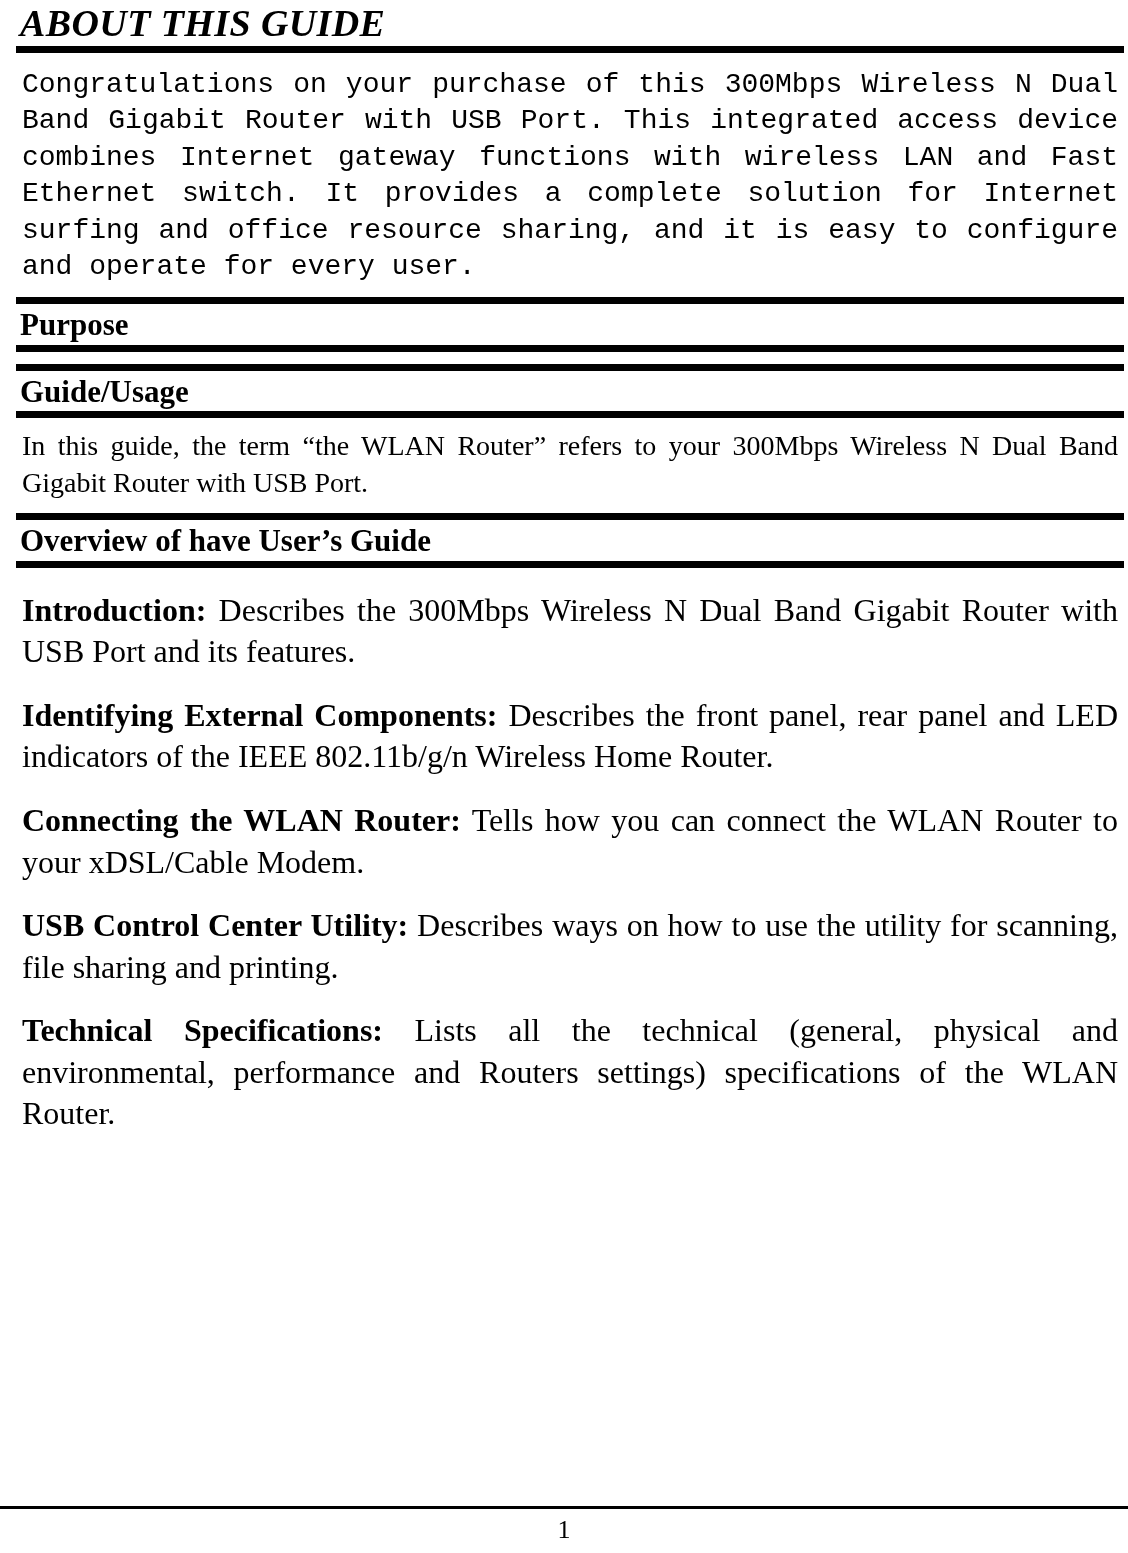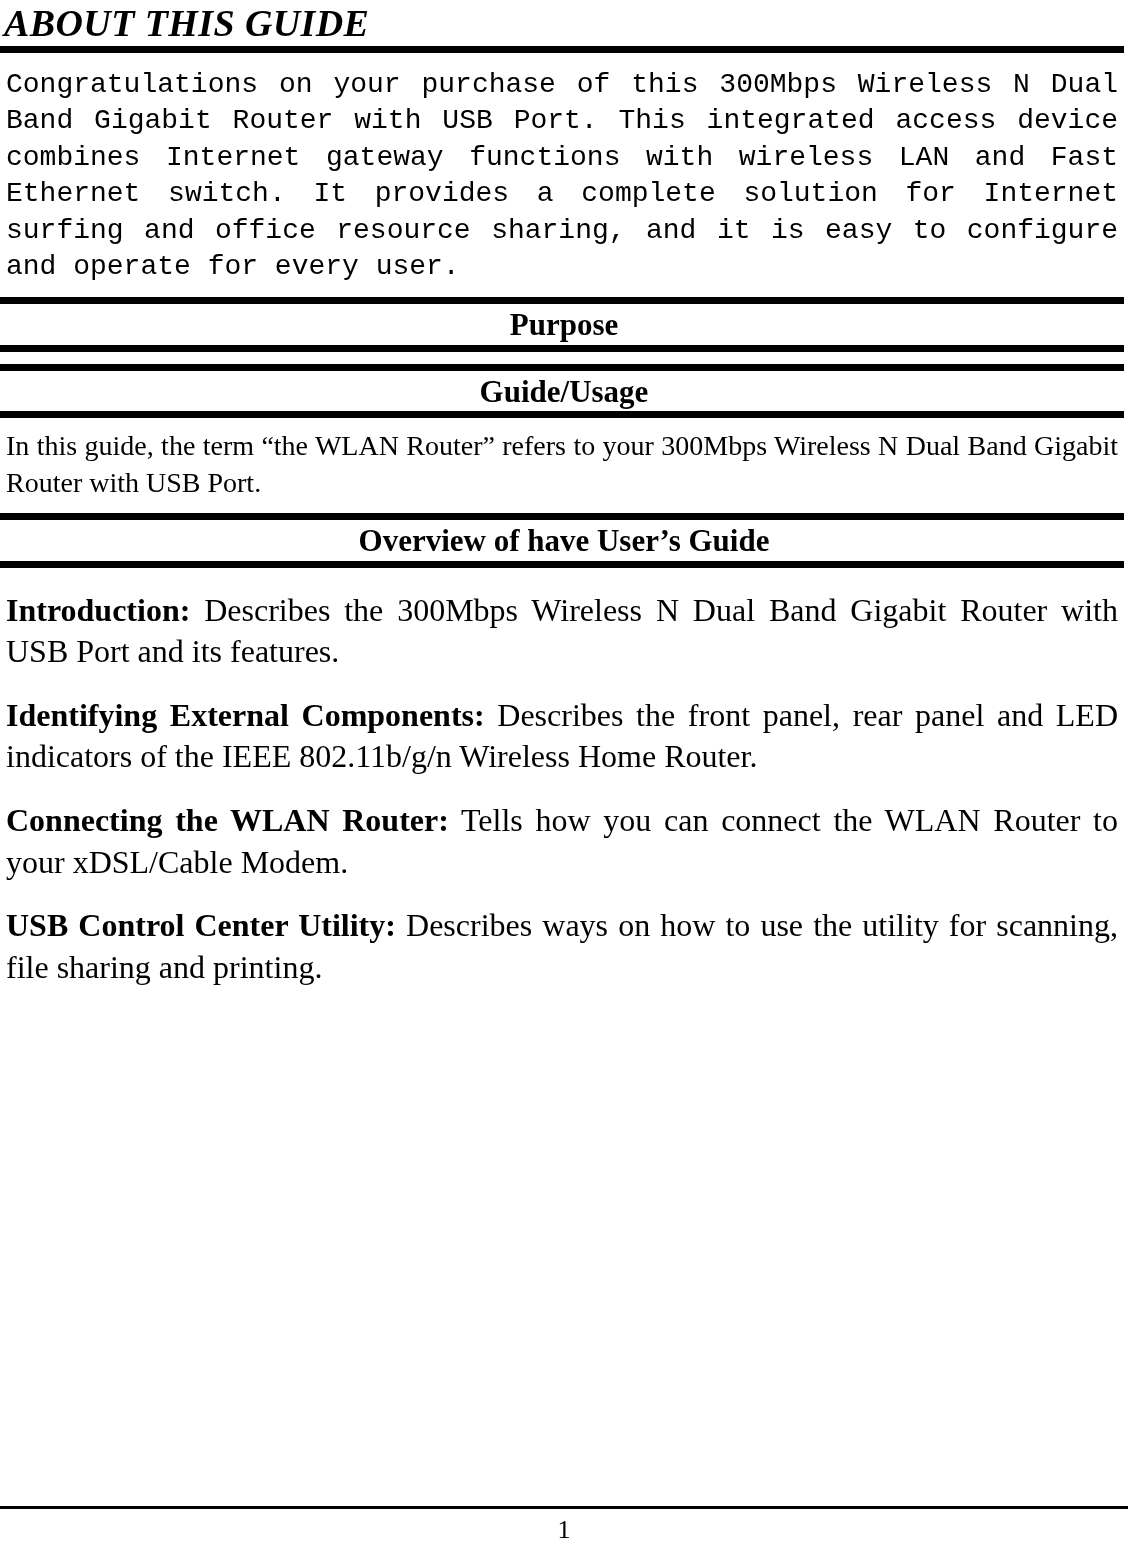--- a/index.html
+++ b/index.html
@@ -17,21 +17,21 @@
     overflow: hidden;
   }
   .page {
     position: relative;
     width: 1128px;
     height: 1553px;
     box-sizing: border-box;
     padding: 0;
   }
   .content {
-    padding: 0 4px 0 0;
+    padding: 0 4px 0 16px;
   }
 
   
   .doc-title {
     font-size: 38px;
     font-weight: bold;
     font-style: italic;
     line-height: 1.0;
     letter-spacing: 0.4px;
     margin: 2px 0 0 4px;
@@ -41,21 +41,20 @@
   .rule-thick {
     height: 7px;
     background: #000000;
     margin: 4px 0 0 0;
     width: 100%;
   }
 
   
   .section-head {
     margin-top: 12px;
-    text-align: center;
   }
   .section-head .bar {
     height: 7px;
     background: #000000;
     width: 100%;
   }
   .section-head .bar.top {
     margin-bottom: 4px;
   }
   .section-head .bar.bottom {
@@ -170,20 +169,23 @@
       </p>
       <p class="lead">
         <span class="strong">Identifying External Components:</span><span>  Describes the front panel, rear panel and LED indicators of the IEEE 802.11b/g/n Wireless Home Router.</span>
       </p>
       <p class="lead">
         <span class="strong">Connecting the WLAN Router:</span><span> Tells how you can connect the WLAN Router to your xDSL/Cable Modem.</span>
       </p>
       <p class="lead">
         <span class="strong">USB Control Center Utility:</span><span> Describes ways on how to use the utility for scanning, file sharing and printing.</span>
       </p>
+      <p class="lead">
+        <span class="strong">Technical Specifications:</span><span> Lists all the technical (general, physical and environmental, performance and Routers settings) specifications of the WLAN Router.</span>
+      </p>
     </div>
 
 
   </div>
 
   <div class="footer">
     <div class="footer-rule"></div>
     <div class="page-number">1</div>
   </div>
 </div>

